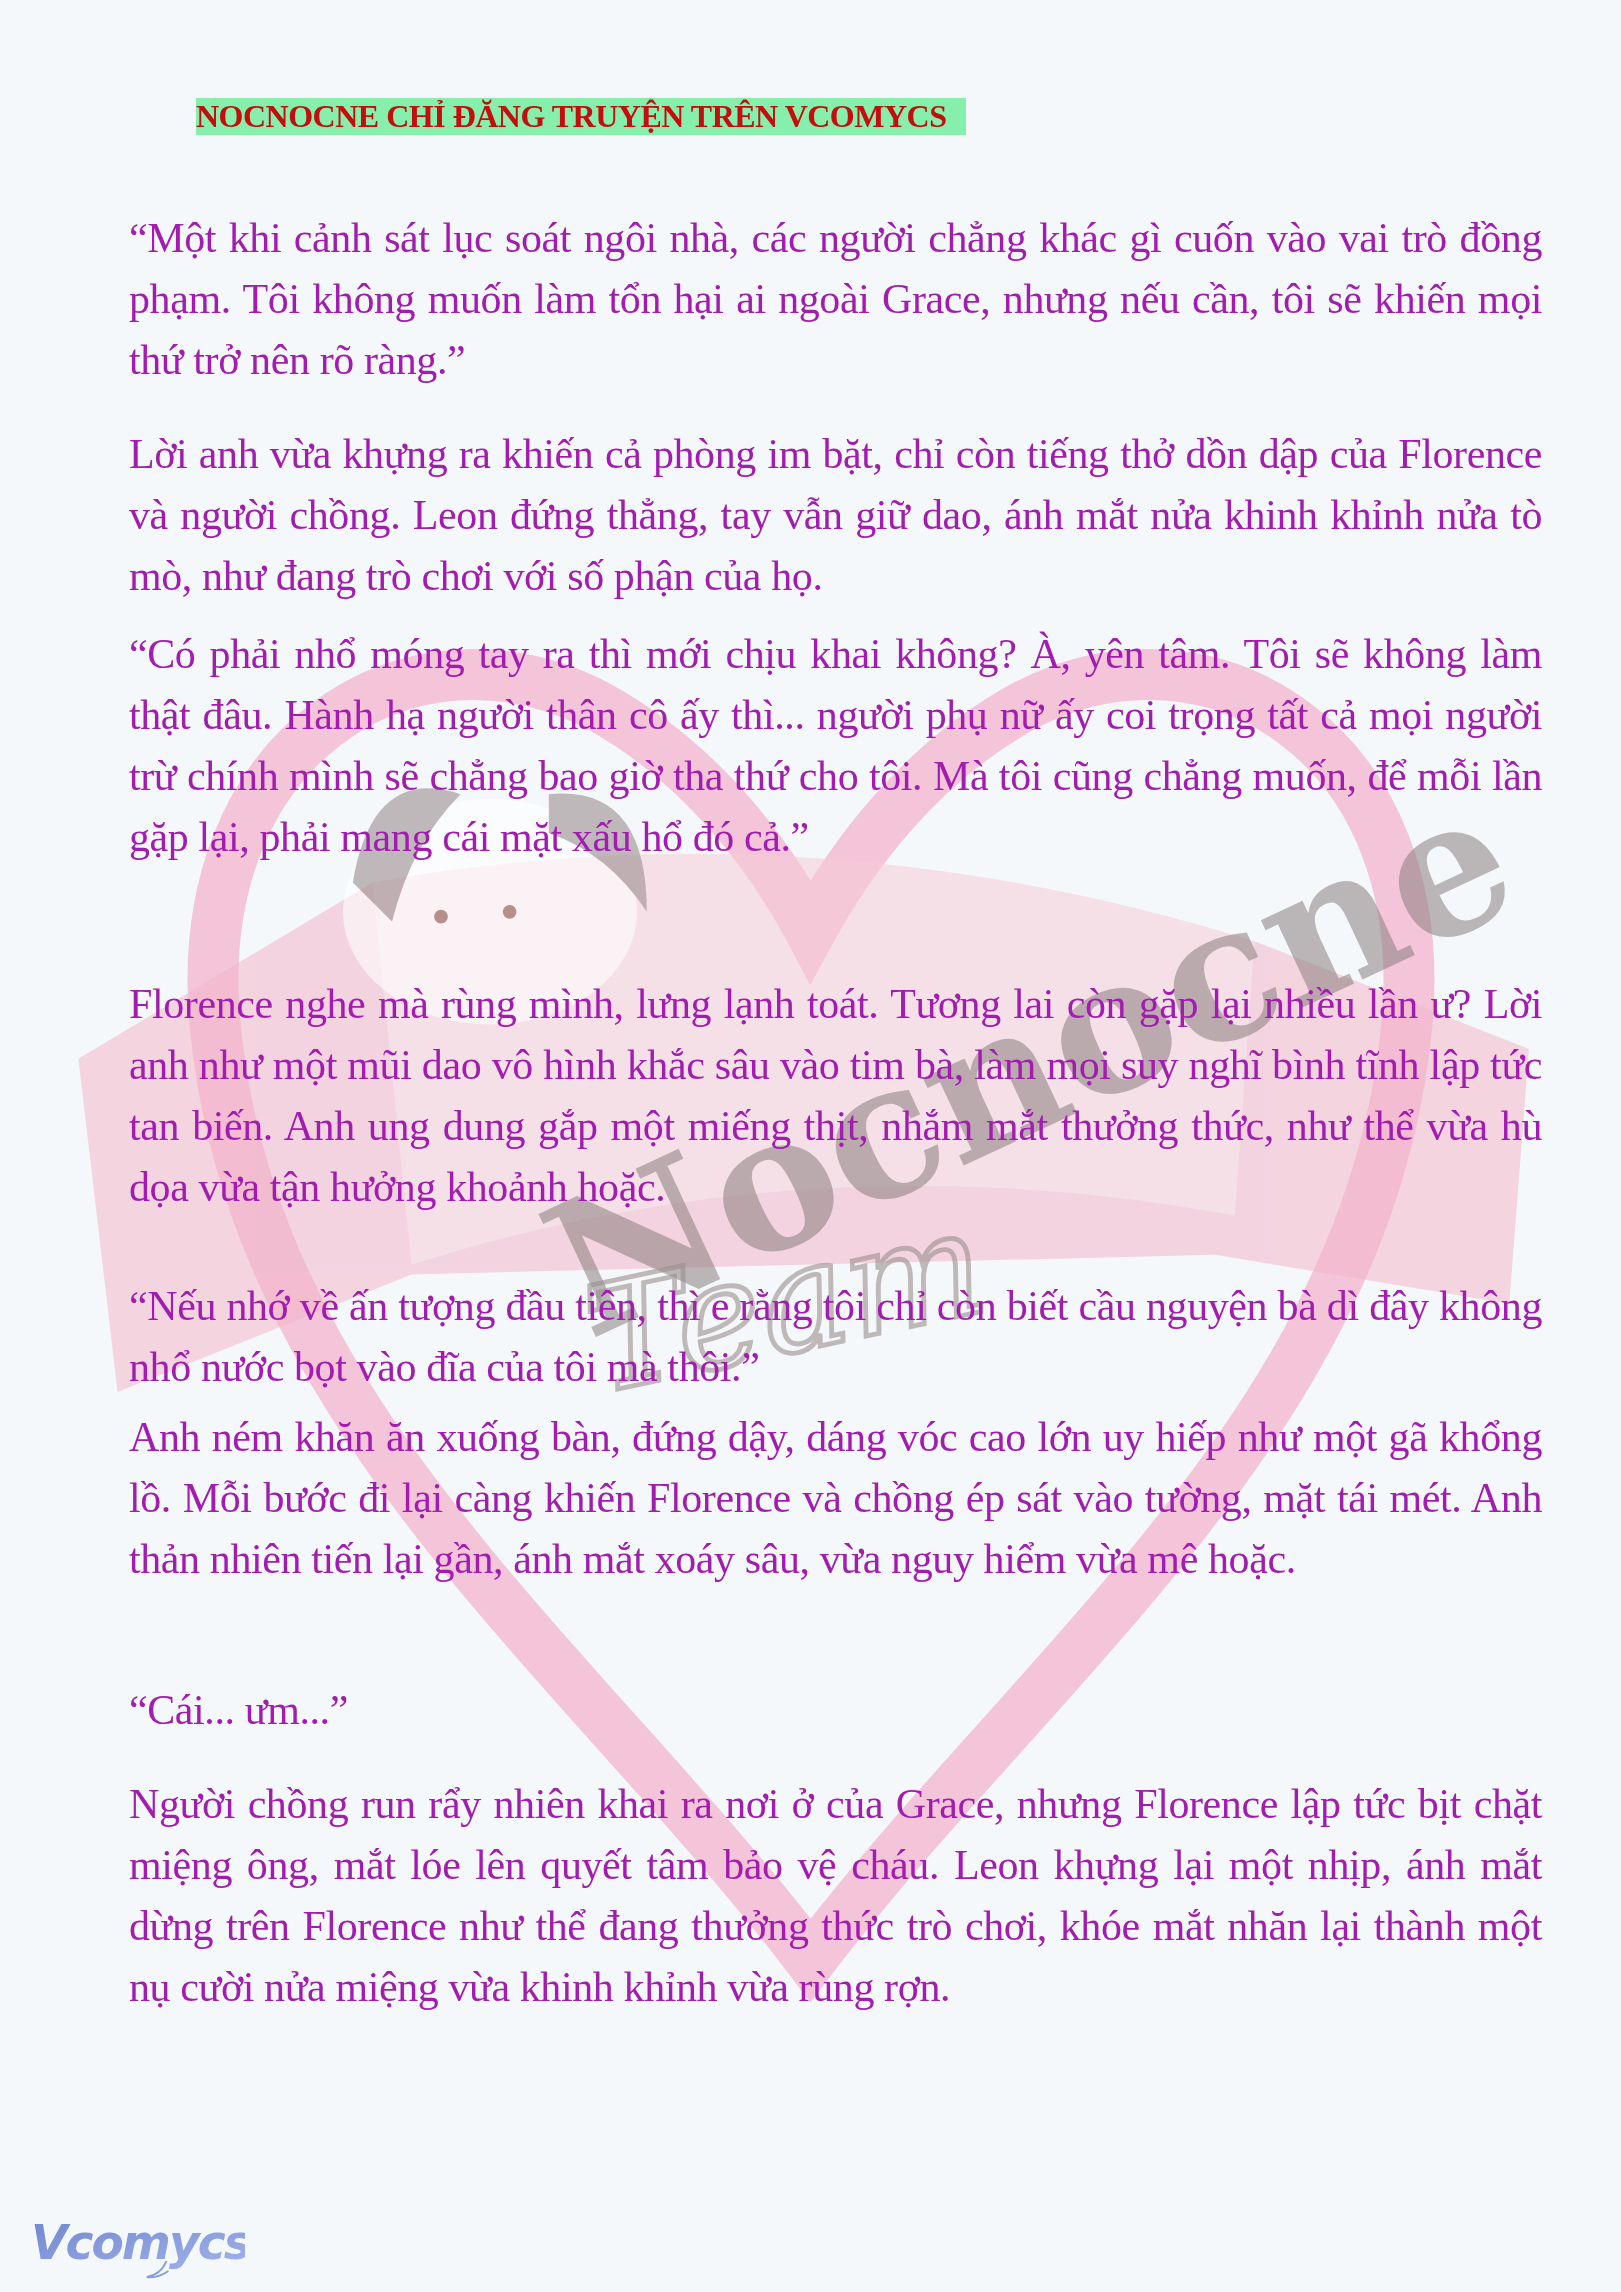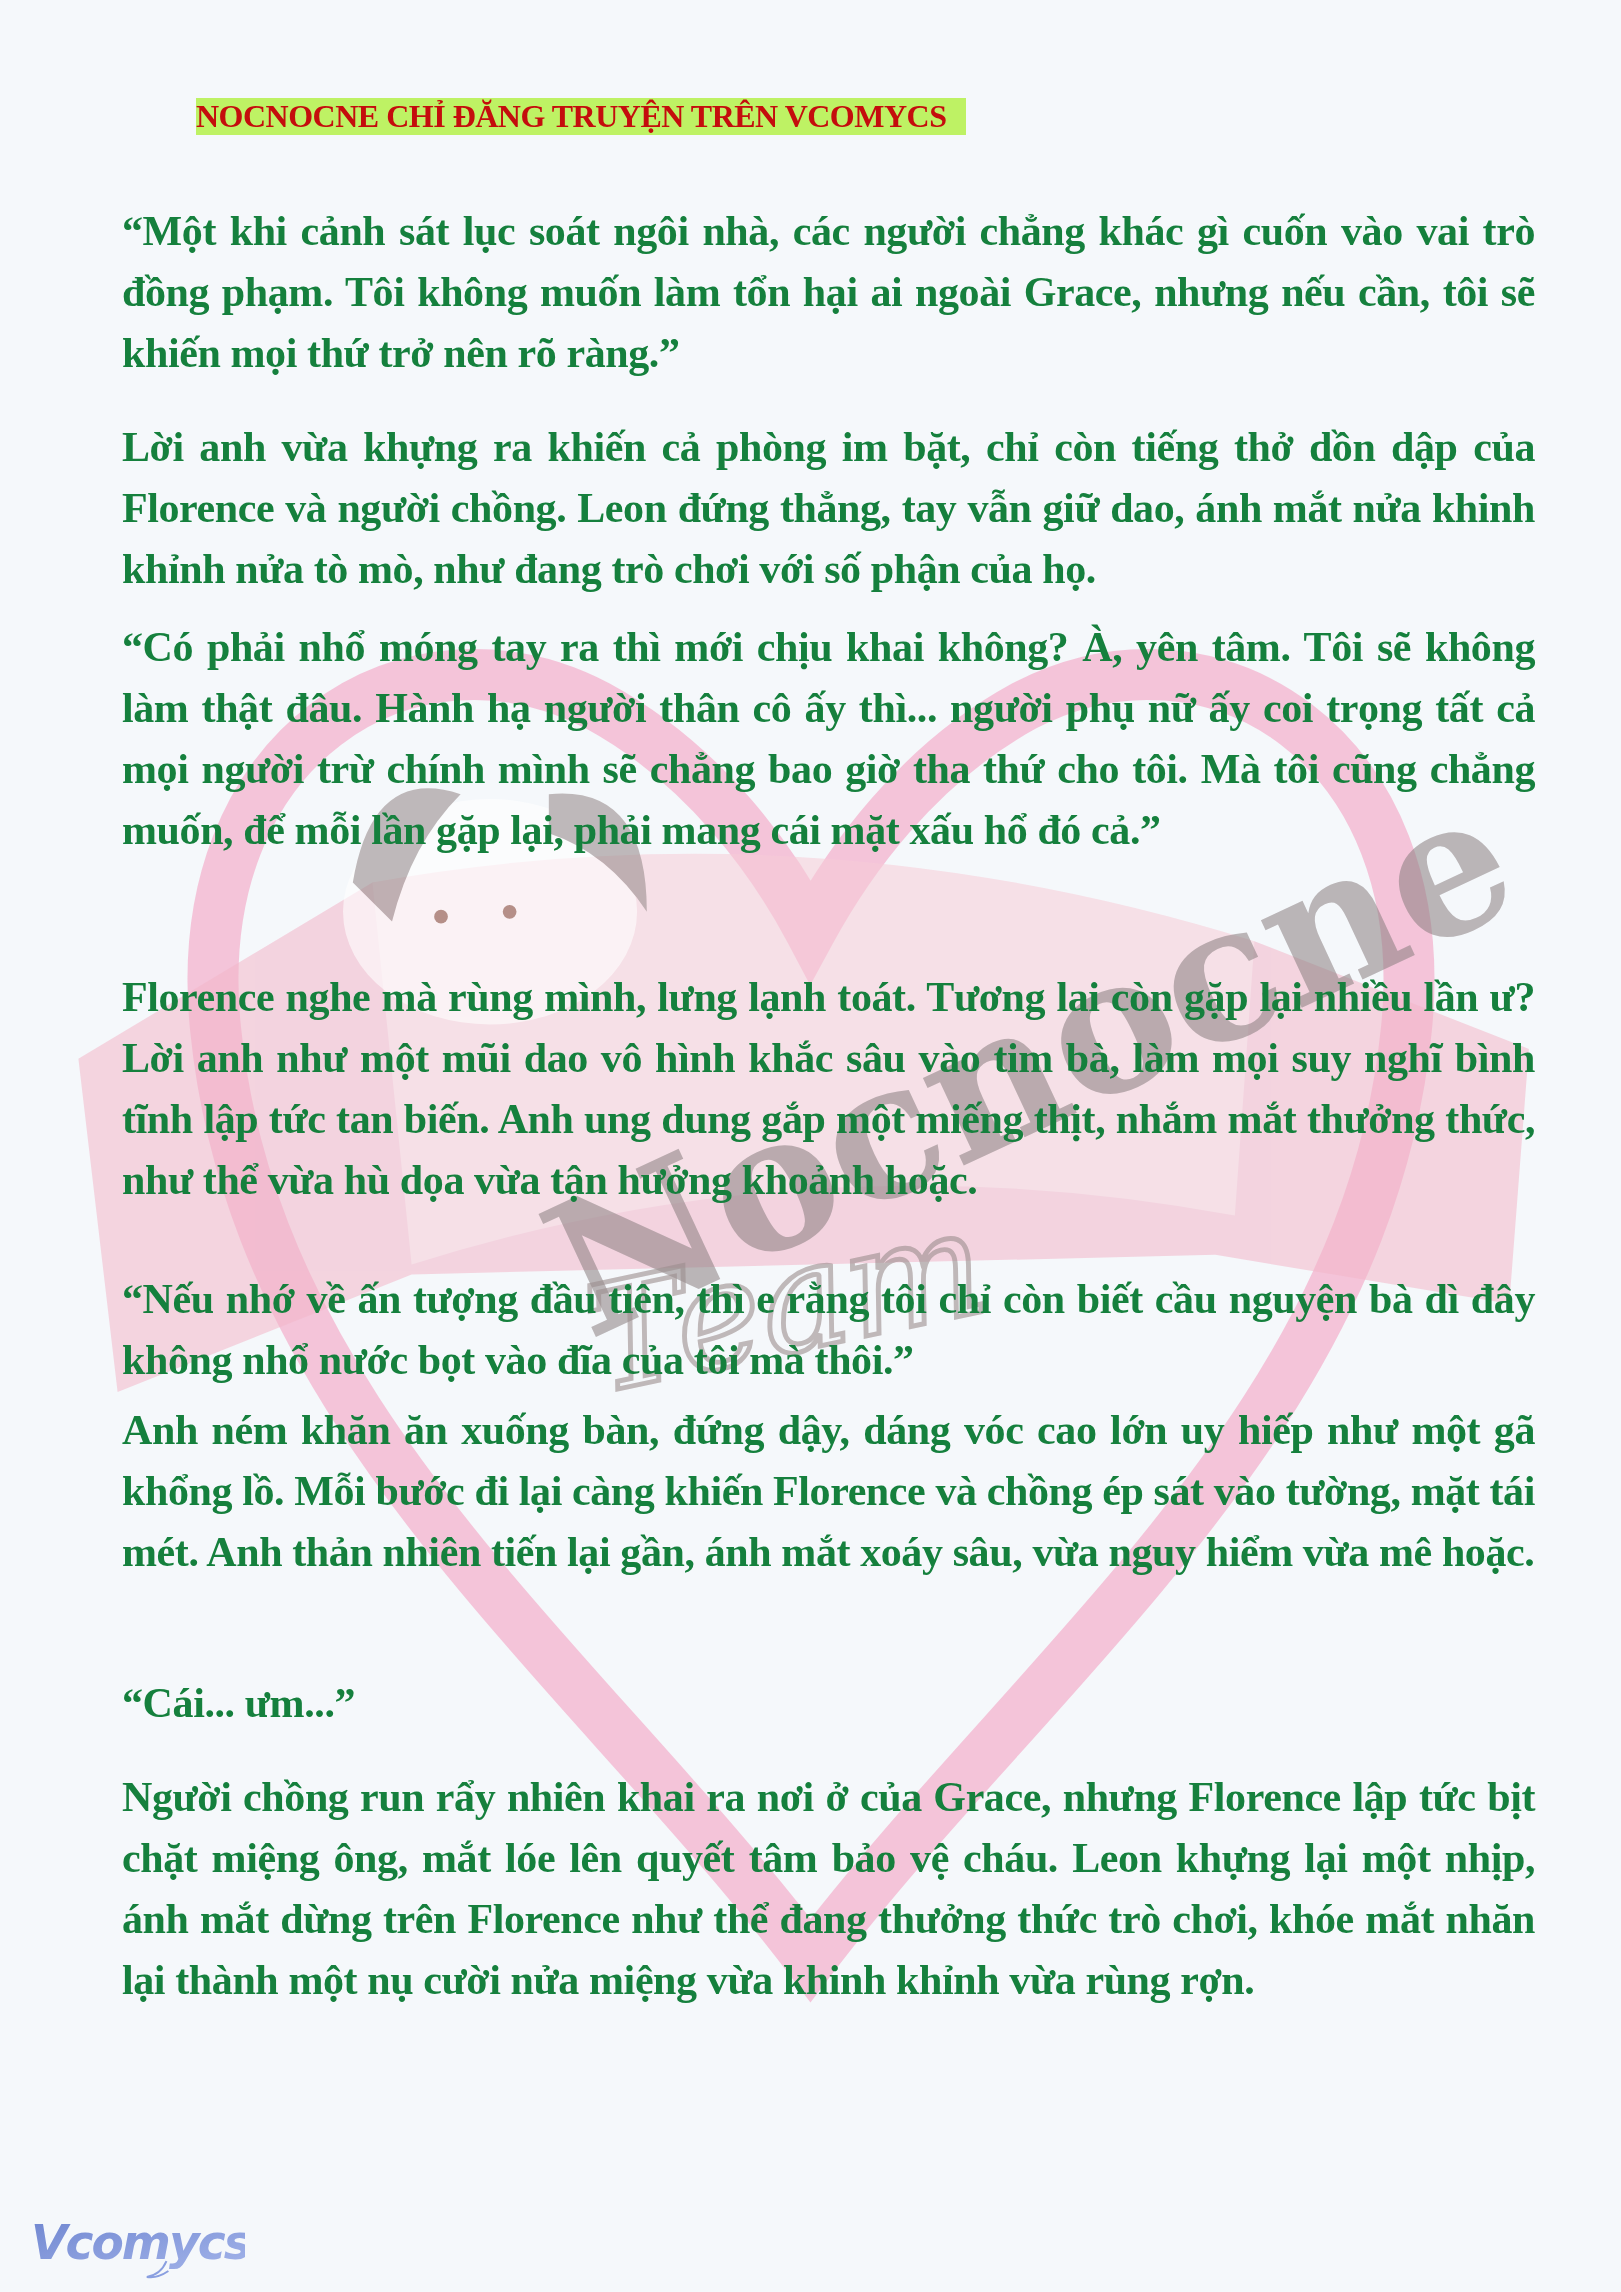--- a/index.html
+++ b/index.html
@@ -4,28 +4,28 @@
 <style>
   html, body { margin:0; padding:0; }
   body {
     width:1621px; height:2293px; position:relative; overflow:hidden;
     background:#f5f8fb;
     font-family:"Liberation Serif", "DejaVu Serif", serif;
   }
   .watermark { position:absolute; left:0; top:0; width:1621px; height:2293px; pointer-events:none; }
   .header {
     position:absolute; left:196px; top:98px; height:37px; width:770px;
-    background:#bef264; color:#c40d0d; font-weight:bold;
+    background:#86efac; color:#c40d0d; font-weight:bold;
     font-size:32px; line-height:37px; letter-spacing:-0.5px;
     white-space:nowrap; overflow:hidden; transform-origin:left center;
   }
   .content { position:absolute; left:122px; width:1413px; top:201px; }
   .para {
-    margin:0; font-size:42px; line-height:61px; color:#15803d;
-    text-align:justify; letter-spacing:-0.4px;font-weight:bold;
+    margin:7px; font-size:42px; line-height:61px; color:#a21caf;
+    text-align:justify; letter-spacing:-0.4px;
   }
   .logo { position:absolute; left:29px; top:2210px; width:216px; height:74px; }
 </style>
 </head>
 <body>
 
 <svg class="watermark" viewBox="0 0 1654 2339">
   <g opacity="0.75">
     <path d="M827 2000 C 600 1700, 260 1450, 220 1050 C 190 760, 420 620, 610 720 C 720 780, 790 880, 827 950 C 865 880, 935 780, 1045 720 C 1235 620, 1465 760, 1435 1050 C 1395 1450, 1055 1700, 827 2000 Z" fill="none" stroke="#f3b3cd" stroke-width="52"></path>
   </g>

